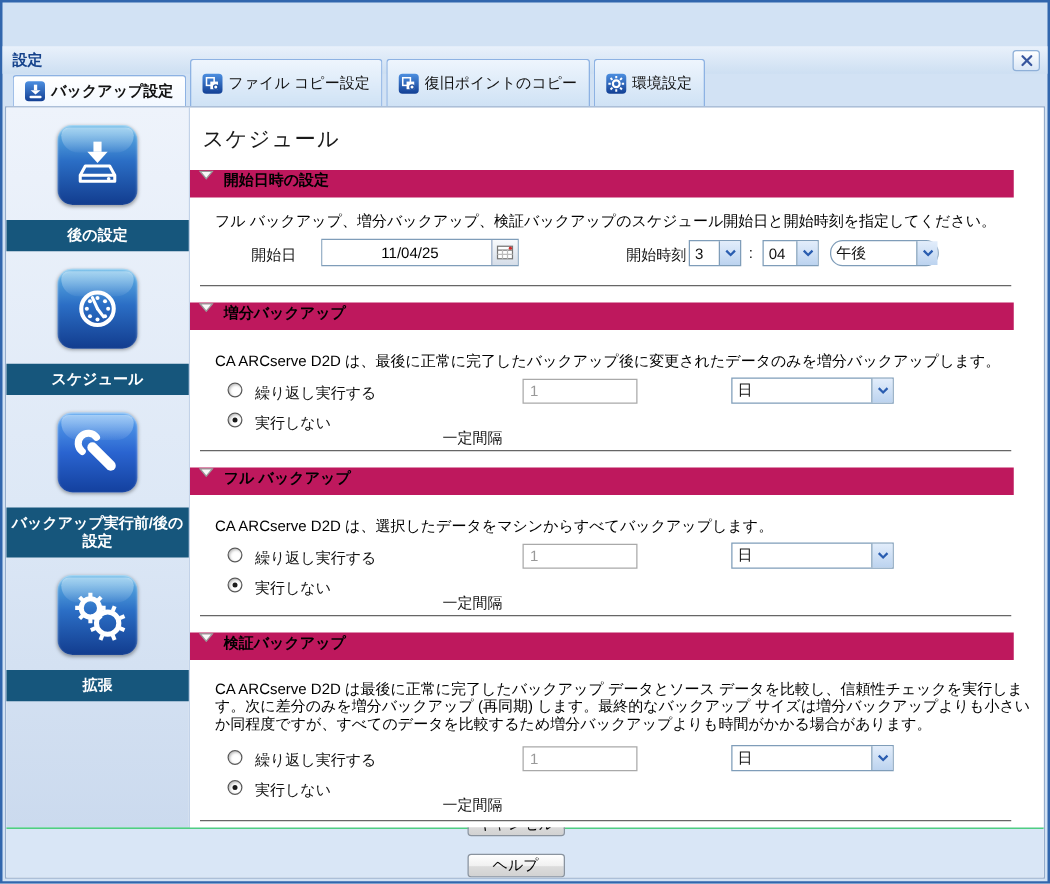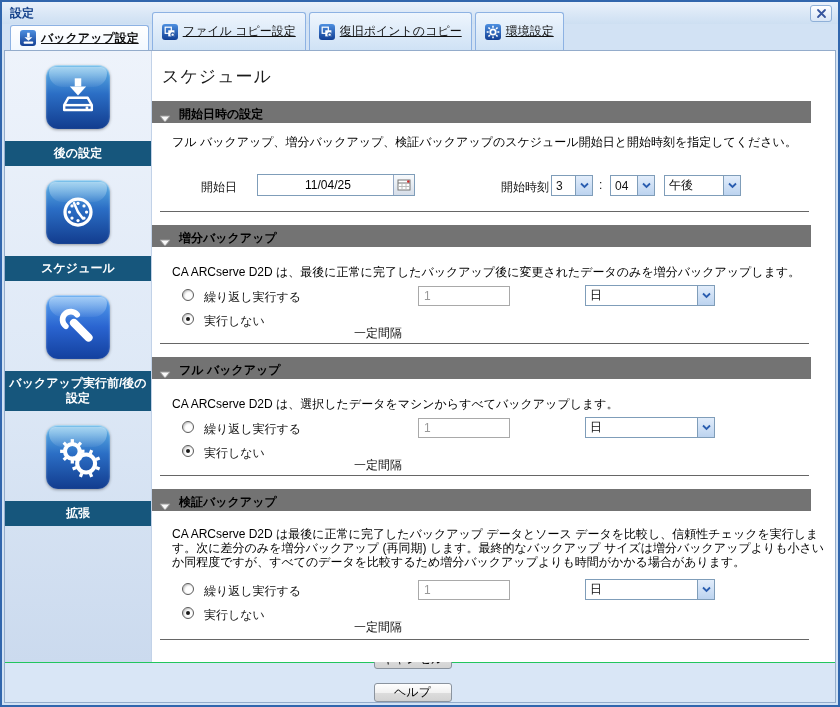--- a/index.html
+++ b/index.html
@@ -4,28 +4,28 @@
 <style>
   * { margin:0; padding:0; box-sizing:border-box; }
   html,body { width:840px; height:707px; }
   body { font-family:"Liberation Sans","DejaVu Sans",sans-serif; font-size:12px; color:#111; }
 
   .dialog { width:840px; height:707px; border:2px solid #3166ad; background:#d2e2f4;
             display:flex; flex-direction:column; }
 
   
   .titlebar { height:22px; display:flex; align-items:center; padding:0 6px 0 8px;
-              background:linear-gradient(180deg,#e9f1fb,#cddff2); }
+              background:linear-gradient(180deg,#e9f1fb,#cddff2);margin-top:35px; }
   .titlebar .title { font-weight:bold; color:#15428b; }
   .close-btn { margin-left:auto; width:22px; height:17px; border:1px solid #8fb0d8; border-radius:3px;
                background:linear-gradient(180deg,#ffffff,#d9e6f6); display:flex; align-items:center;
                justify-content:center; cursor:pointer; }
 
   
-  .tabbar { height:26px; display:flex; align-items:flex-end; padding-left:8px;text-decoration:underline; }
+  .tabbar { height:26px; display:flex; align-items:flex-end; padding-left:8px; }
   .tab { display:inline-flex; align-items:center; gap:5px; height:38px; padding:0 9px;
          border:1px solid #8db2e3; border-bottom:none; border-radius:3px 3px 0 0;
          background:linear-gradient(180deg,#eef5fd,#cfe2f5); margin-right:3px; cursor:pointer; }
   .tab.active { background:linear-gradient(180deg,#ffffff,#f2f8ff); font-weight:bold; height:25px; }
   .tabicon { width:16px; height:16px; border-radius:3px; flex:0 0 16px;
              background:linear-gradient(180deg,#4d8fe0,#123f94); display:flex; align-items:center; justify-content:center; }
 
   
   .frame { flex:1; margin:0 2px 2px 2px; border:1px solid #94accb; background:#fff;
            display:flex; flex-direction:column; overflow:hidden; }
@@ -42,29 +42,29 @@
   .side-icon.bright { background:linear-gradient(180deg,#5aa6f0 0%, #2a64d0 50%, #13409e 100%); }
   .side-icon::before { content:""; position:absolute; left:3px; right:3px; top:2px; height:20px;
                background:linear-gradient(180deg,rgba(255,255,255,.45),rgba(255,255,255,.05));
                border-radius:10px 10px 22px 22px; }
   .side-label { margin-top:12px; background:#16567c; color:#fff; font-weight:bold; text-align:center;
                 padding:5px 4px; line-height:15px; }
 
   
   .main { flex:1; background:#fff; overflow:hidden; position:relative; }
   h1.page-title { font-size:17px; font-weight:normal; color:#1a1a1a; margin:14px 0 0 10px; letter-spacing:1px; }
-  .sec-header { margin-top:13px; margin-right:24px; height:22px; background:#737373;
-                display:flex; align-items:flex-end; gap:8px; padding-left:7px; }
+  .sec-header { margin-top:13px; margin-right:24px; height:22px; background:#be185d;
+                display:flex; align-items:flex-start; gap:8px; padding-left:7px; }
   .sec-header:first-of-type { margin-top:13px; }
   .sec-title { font-weight:bold; color:#000; }
   .tri { display:inline-flex; cursor:pointer; }
   .desc { margin:12px 22px 0 20px; line-height:14px; color:#000; }
   .rule { border-top:1px solid #666; margin:11px 26px 0 8px; height:0; }
 
-  .start-row { position:relative; height:26px; margin-top:25px;padding-left:31px; }
+  .start-row { position:relative; height:26px; margin-top:7px;padding-left:31px; }
   .field-label { position:absolute; top:5px; }
   .date-widget { position:absolute; left:105px; top:0; width:158px; height:22px; border:1px solid #7f9db9;
                  background:#fff; display:flex; }
   .date-widget input { flex:1; border:none; outline:none; font:12px "Liberation Sans","DejaVu Sans",sans-serif;
                  padding-left:5px; color:#000; min-width:0;text-align:center; }
   .cal-btn { width:21px; border-left:1px solid #93a8c4; background:linear-gradient(180deg,#f8fafc,#d5dde8);
              display:flex; align-items:center; justify-content:center; cursor:pointer; }
 
   .combo { height:21px; border:1px solid #7f9db9; background:#fff; display:flex; align-items:stretch; cursor:pointer; }
   .combo-val { flex:1; display:flex; align-items:center; padding-left:4px; overflow:hidden; }
@@ -79,21 +79,21 @@
   .radio.on::after { content:""; display:block; width:4px; height:4px; margin:3px; background:#1a1a1a; border-radius:50%; }
   .opt-label { position:absolute; left:52px; top:4px;text-align:right; }
   .int-label { position:absolute; left:202px; top:4px;margin-top:36px; }
   .int-input { position:absolute; left:266px; top:1px; width:92px; height:20px; border:1px solid #a9a9a9;
                color:#999; background:#fff; padding-left:5px; font:12px "Liberation Sans","DejaVu Sans",sans-serif; }
   .unit-combo { position:absolute; left:433px; top:0; width:130px; }
 
   
   .hour-combo  { position:absolute; left:399px; top:1px; width:42px; }
   .min-combo   { position:absolute; left:458px; top:1px; width:45px;text-align:right; }
-  .ampm-combo  { position:absolute; left:512px; top:1px; width:77px; }
+  .ampm-combo  { position:absolute; left:512px; top:1px; width:87px;border-radius:10px; }
   .time-label  { left:349px; }
   .colon-pos   { left:447px; }
 
   
   .footer { height:40px; background:#d9e6f6; border-top:1px solid #22c55e; display:flex;
             justify-content:flex-end; align-items:center; gap:14px; padding-right:15px;flex-direction:column; }
   .btn { width:78px; height:22px; border:1px solid #8a939e; border-radius:3px; color:#000;
          background:linear-gradient(180deg,#fefefe 0%,#f1f1f1 50%,#dcdcdc 55%,#d2d2d2 100%);
          font:12px "Liberation Sans","DejaVu Sans",sans-serif; cursor:pointer; }
 </style>

